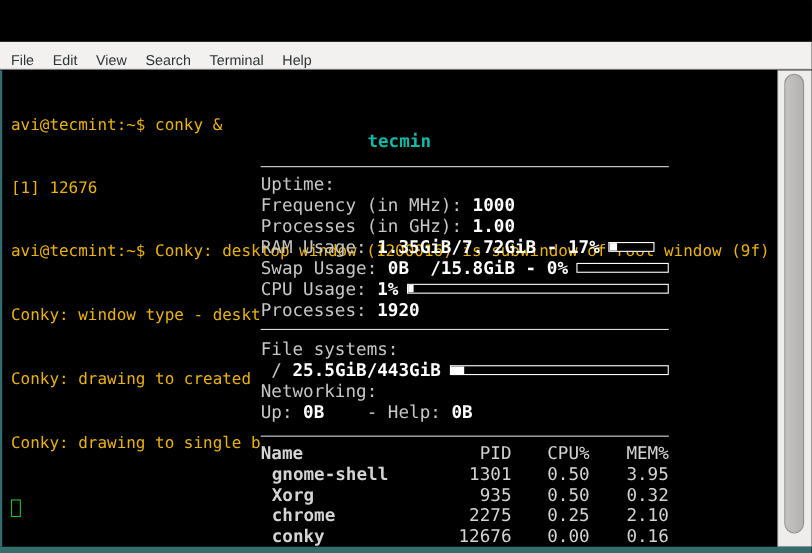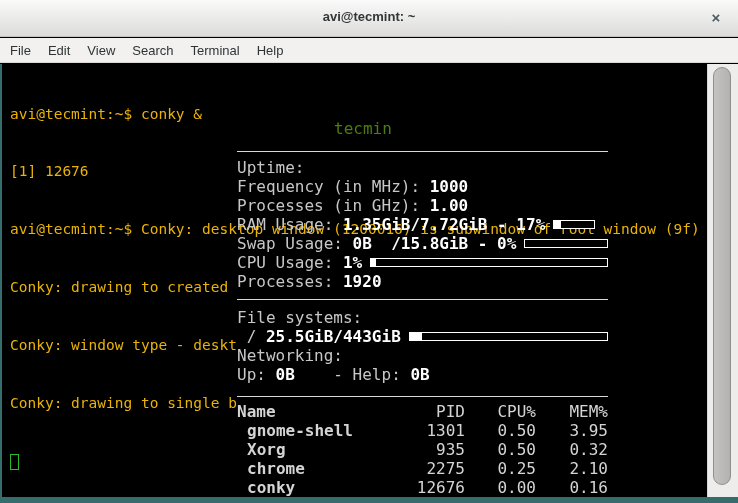--- a/index.html
+++ b/index.html
@@ -24,21 +24,21 @@
   .close-btn {
     position:absolute; right:12px; top:8px; width:20px; height:20px;
     color:#4e5a61; font-size:15px; font-weight:bold; text-align:center;
     line-height:20px; cursor:default;
   }
 
   
   .menubar {
     position:absolute; top:38px; left:0; width:738px; height:25px;
     background:#f2f1f0; border-bottom:1px solid #d9d8d7;
-    display:flex; align-items:center; padding-left:10px; gap:17px;
+    display:flex; align-items:flex-end; padding-left:10px; gap:17px;
   }
   .menu-item { font-size:13px; color:#2e3436; }
 
   
   .terminal {
     position:absolute; top:64px; left:0; width:707px; height:433px;
     background:#000; border-left:2px solid #356d6d;
     font-family:"DejaVu Sans Mono","Liberation Mono",monospace;
     font-size:14.5px; line-height:19.3px; color:#eab308;
     padding:2px 0 0 8px; white-space:pre; overflow:hidden;
@@ -68,21 +68,21 @@
 
   
   .conky {
     position:absolute; top:119px; left:237px; width:371px; height:379px;
     font-family:"DejaVu Sans Mono","Liberation Mono",monospace;
     font-size:16px; line-height:19px; white-space:pre;
   }
   .conky .row { position:absolute; left:0; width:371px; height:19px; display:flex; align-items:center; }
   .lbl { color:#c7c7c7; }
   .val { color:#ffffff; font-weight:bold; }
-  .conky-title { color:#4d7c0f; font-weight:normal; padding-left:97px; }
+  .conky-title { color:#14b8a6; font-weight:bold; padding-left:97px; }
   .hline { position:absolute; left:0; width:371px; height:0; border-top:1px solid #d9d9d9; }
 
   .bar {
     flex:1; height:9px; border:1px solid #ffffff; margin-left:8px;
     background:#000; overflow:hidden;
   }
   .bar-fill { height:100%; background:#ffffff; }
   .bar.fixed { flex:none; width:42px; }
 
   
@@ -91,40 +91,36 @@
   .c-name.indent { padding-left:10px; }
   .c-pid  { width:78px; text-align:right; }
   .c-cpu  { width:71px; text-align:right; }
   .c-mem  { width:72px; text-align:right; }
 </style>
 </head>
 <body>
 
 <div class="window">
 
-  <div class="titlebar">
-    <div class="title">avi@tecmint: ~</div>
-    <div class="close-btn">×</div>
-  </div>
 
   <div class="menubar">
     <span class="menu-item">File</span>
     <span class="menu-item">Edit</span>
     <span class="menu-item">View</span>
     <span class="menu-item">Search</span>
     <span class="menu-item">Terminal</span>
     <span class="menu-item">Help</span>
   </div>
 
   <div class="terminal">
     <div class="term-line">avi@tecmint:~$ conky &amp;</div>
     <div class="term-line">[1] 12676</div>
     <div class="term-line">avi@tecmint:~$ Conky: desktop window (1200016) is subwindow of root window (9f)</div>
+    <div class="term-line">Conky: window type - deskt</div>
     <div class="term-line">Conky: drawing to created</div>
-    <div class="term-line">Conky: window type - deskt</div>
     <div class="term-line">Conky: drawing to single b</div>
     <div class="term-line"><span class="cursor"></span></div>
   </div>
 
   <div class="scrollbar-track">
     <div class="scrollbar-thumb"></div>
   </div>
 
   <div class="conky">
     <div class="row" style="top:0">

